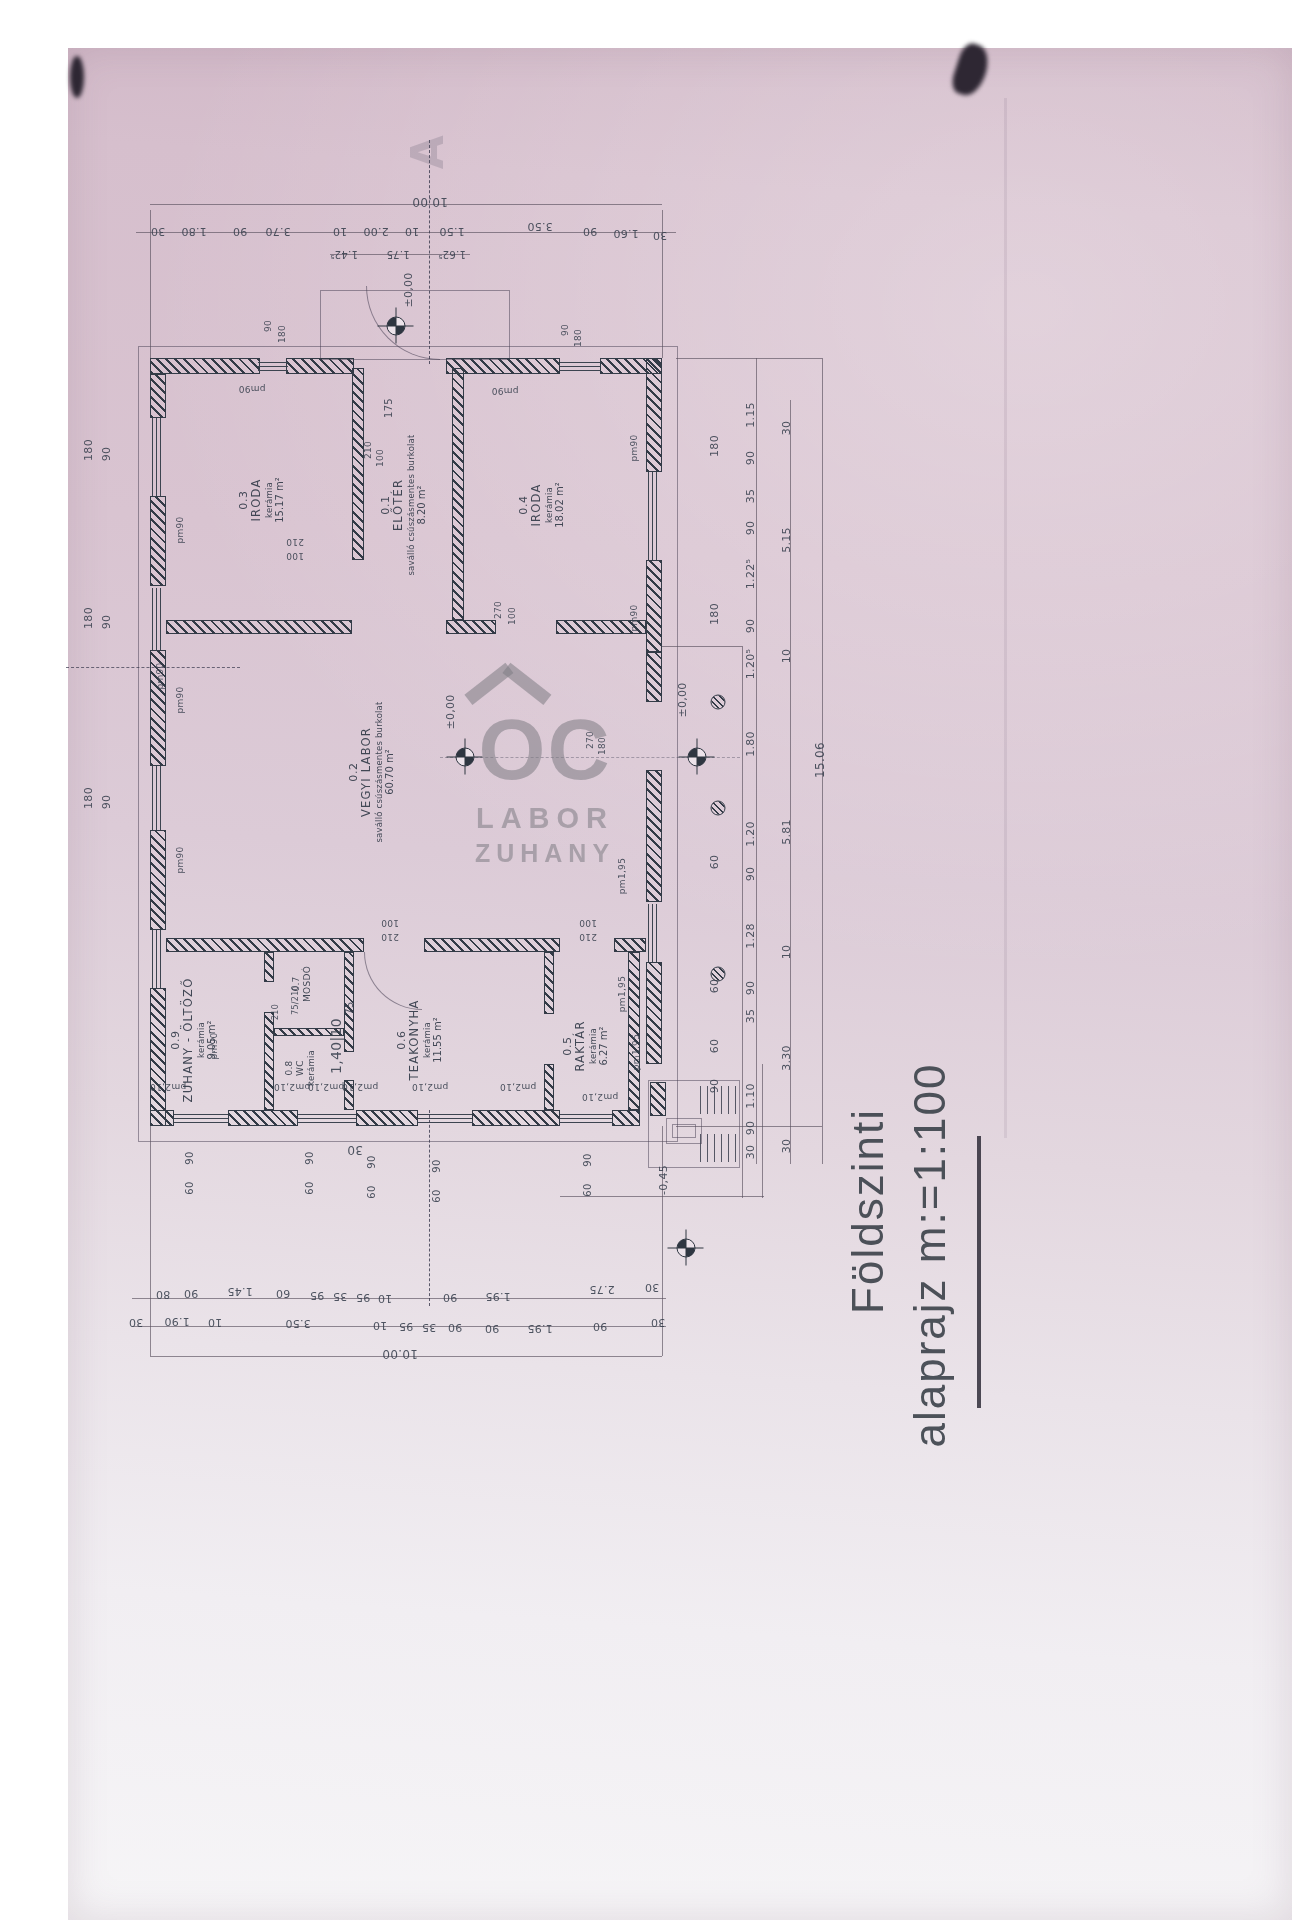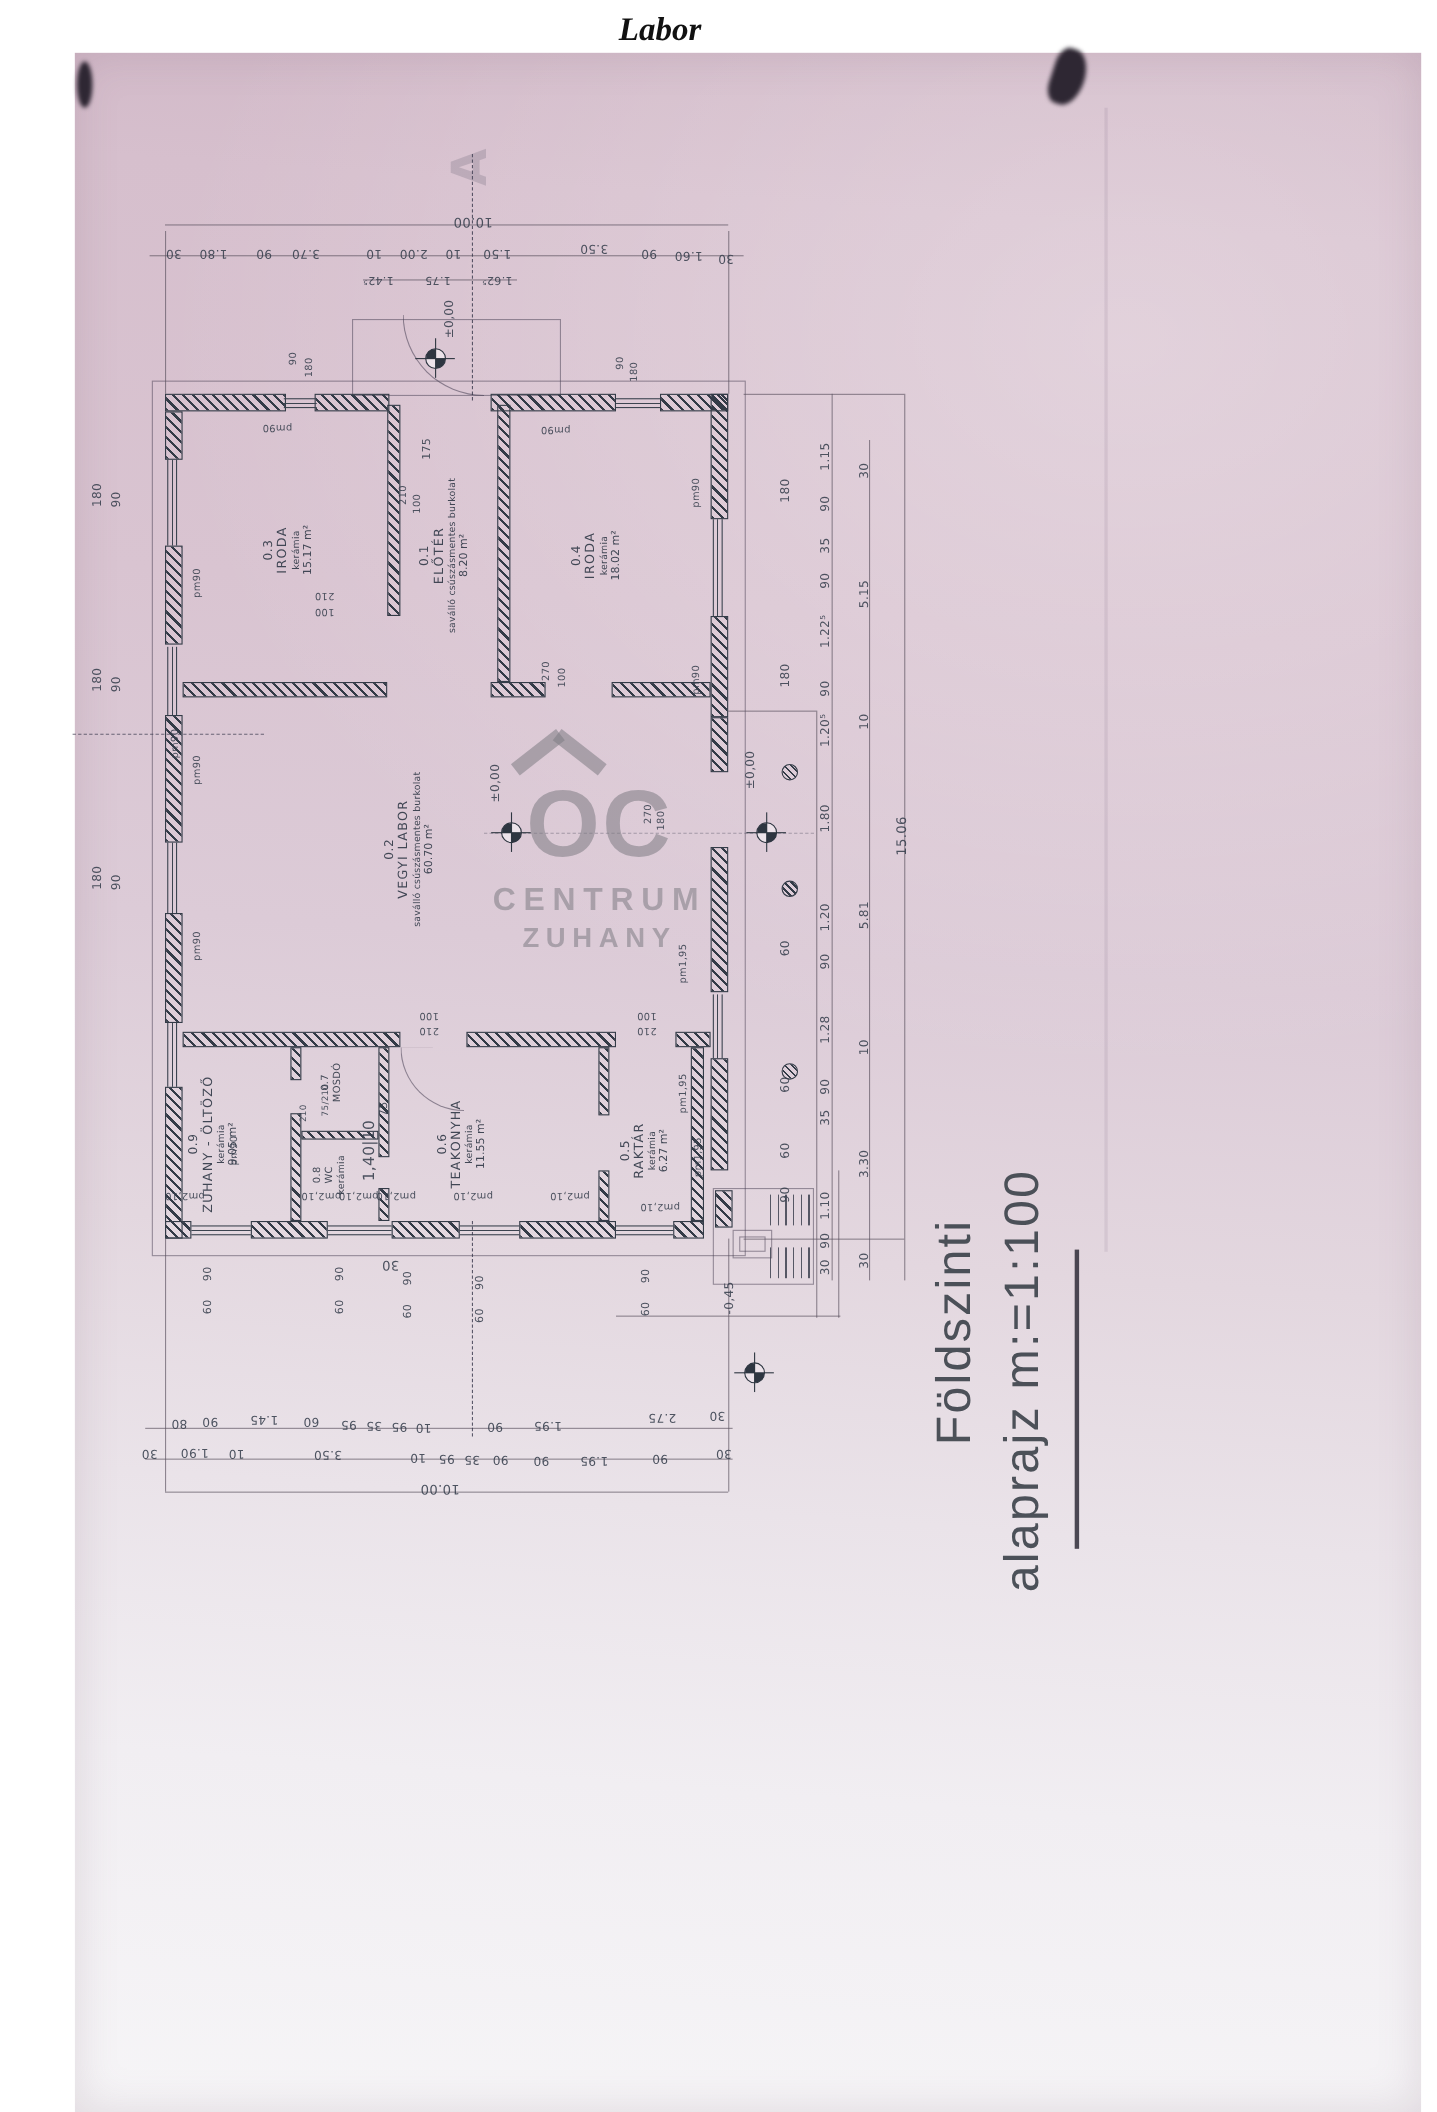--- a/index.html
+++ b/index.html
@@ -63,21 +63,20 @@
          font-family:"Liberation Sans",sans-serif;}
   #wm-l2{font-size:25px;letter-spacing:6px;font-weight:bold;margin-top:4px;
          font-family:"Liberation Sans",sans-serif;}
   .darkbar{position:absolute;background:rgba(35,33,45,.8);}
 </style>
 </head>
 <body>
 
 <div id="page">
 
-  <div id="title">Labor</div>
 
   <div id="photo">
     <div class="blob" style="left:2px;top:8px;width:14px;height:42px;border-radius:50%;"></div>
     <div class="blob" style="right:306px;top:-4px;width:30px;height:52px;border-radius:40% 60% 60% 40%;transform:rotate(18deg);"></div>
     <div class="crease" style="left:936px;top:50px;width:3px;height:1040px;"></div>
     <div class="darkbar" style="left:909px;top:1088px;width:4px;height:272px;"></div>
   </div>
 
   <div id="plan" style="position:absolute;inset:0;">
 
@@ -378,21 +377,21 @@
         <div class="col" style="left: 718px; top: 974px;"></div>
       </div>
   </div>
 
   <div id="watermark">
     <div style="position:relative;display:inline-block;">
       <span class="roofbar" style="left:-16px;top:-34px;transform:rotate(-38deg);"></span>
       <span class="roofbar" style="left:22px;top:-34px;transform:rotate(38deg);"></span>
       <div id="wm-oc">OC</div>
     </div>
-    <div id="wm-l1">CENTRUM</div>
+    <div id="wm-l1">LABOR</div>
     <div id="wm-l2">ZUHANY</div>
   </div>
 
   <div id="caption">
     <div style="left:868px;top:1211px;">Földszinti</div>
     <div style="left:930px;top:1255px;">alaprajz m:=1:100</div>
   </div>
 
 </div>
 

